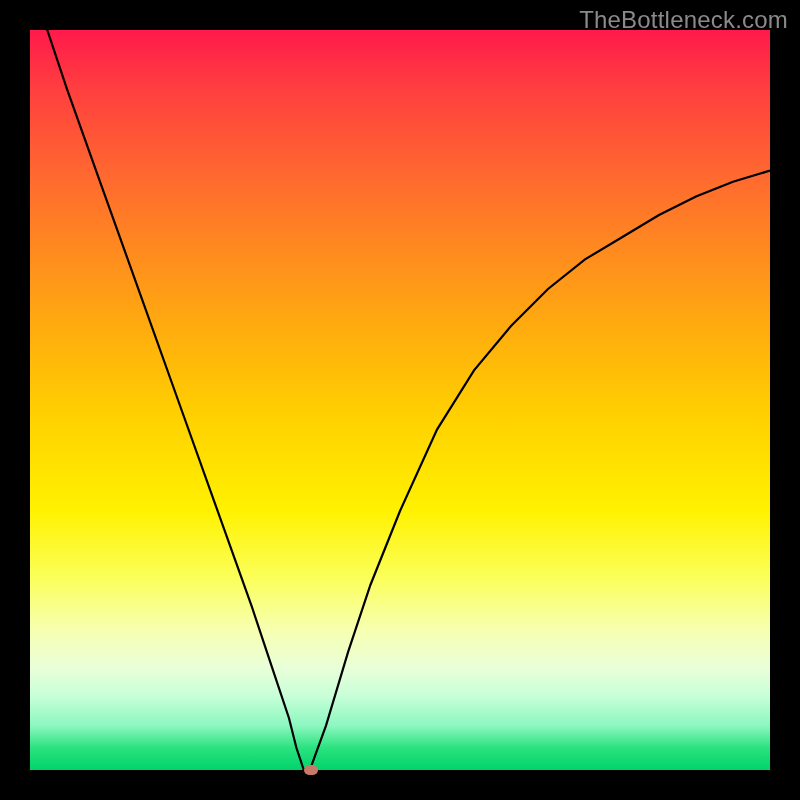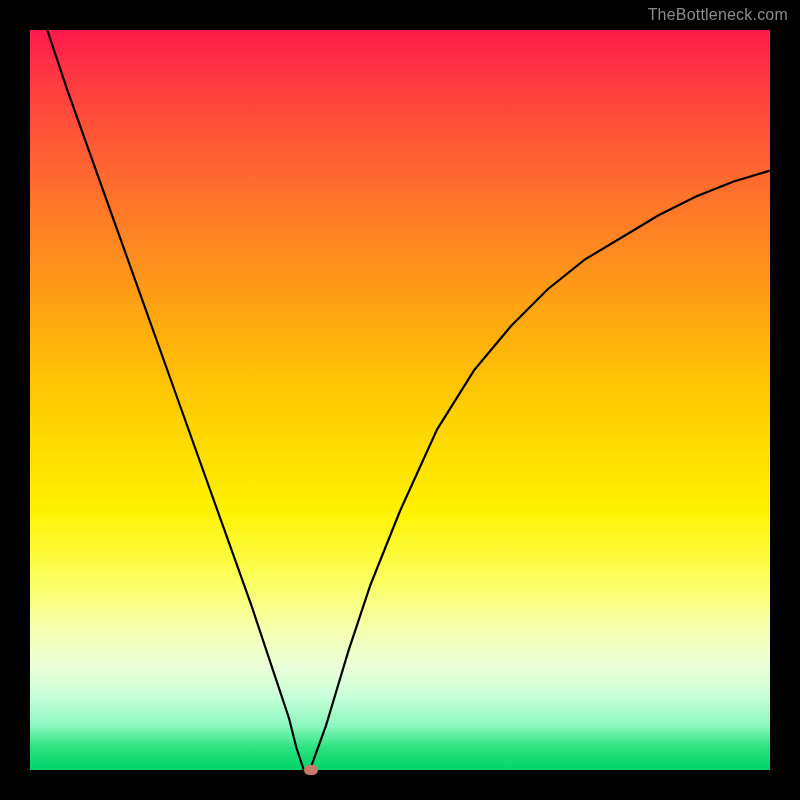--- a/index.html
+++ b/index.html
@@ -35,21 +35,21 @@
       #2be27f 97%,
       #00d46a 100%
     );
   }
 
   .watermark {
     position: absolute;
     top: 6px;
     right: 12px;
     color: #8a8a8a;
-    font-size: 16px;
+    font-size: 24px;
     font-weight: 500;
     letter-spacing: 0.2px;
   }
 
   svg.curve {
     position: absolute;
     left: 0; top: 0;
     width: 740px;
     height: 740px;
   }

